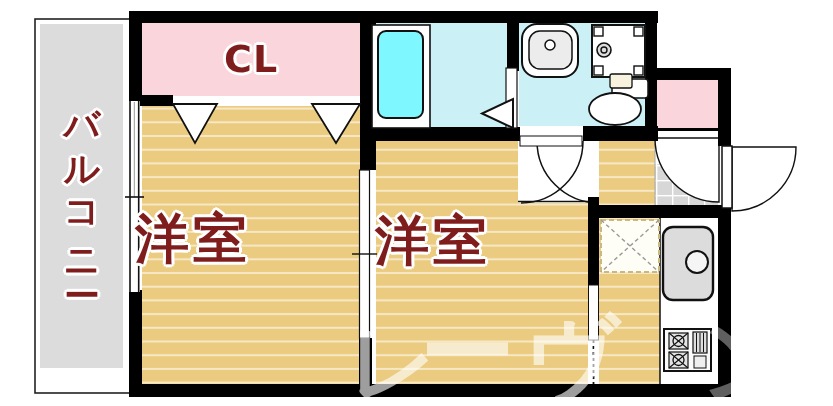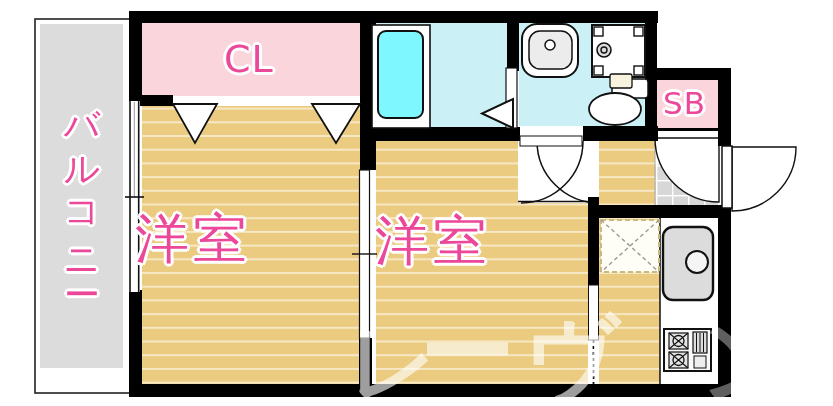--- a/index.html
+++ b/index.html
@@ -1,19 +1,19 @@
 <!DOCTYPE html>
 <html><head>
 <meta charset="utf-8">
 <style>
   html,body{margin:0;padding:0;background:#fff;}
   #plan{position:relative;width:833px;height:406px;background:#fff;overflow:hidden;
         font-family:"DejaVu Sans","Liberation Sans",sans-serif;}
   #plan svg{position:absolute;left:0;top:0;}
-  .label{position:absolute;font-weight:normal;color:#ec4899;line-height:1;
+  .label{position:absolute;font-weight:bold;color:#7f1d1d;line-height:1;
          text-shadow:-3px 0 0 #fff,3px 0 0 #fff,0 -3px 0 #fff,0 3px 0 #fff,
                      -2px -2px 0 #fff,2px -2px 0 #fff,-2px 2px 0 #fff,2px 2px 0 #fff;}
   .room-label{font-size:54px;letter-spacing:4px;width:220px;text-align:left;}
   .cl-label{font-size:38px;letter-spacing:1px;}
   .sb-label{font-size:31px;letter-spacing:1px;}
   .balcony-label{font-size:36px;writing-mode:vertical-rl;text-orientation:mixed;
                  letter-spacing:7px;}
   .wm{position:absolute;font-weight:bold;color:rgba(255,255,255,0.62);line-height:1;}
 </style>
 </head>
@@ -153,21 +153,20 @@
       <rect x="693" y="332" width="14" height="21" fill="#ddd" stroke="#111" stroke-width="1.2"></rect>
       <line x1="696.5" y1="333" x2="696.5" y2="352" stroke="#111" stroke-width="1"></line>
       <line x1="700" y1="333" x2="700" y2="352" stroke="#111" stroke-width="1"></line>
       <line x1="703.5" y1="333" x2="703.5" y2="352" stroke="#111" stroke-width="1"></line>
       <rect x="694" y="356" width="12" height="12" fill="#eee" stroke="#111" stroke-width="1"></rect>
     </g>
   </svg>
 
   <div class="label balcony-label" style="left:64px;top:84px;">バルコニー</div>
   <div class="label cl-label" style="left:224px;top:40px;">CL</div>
-  <div class="label sb-label" style="left:663px;top:88px;">SB</div>
   <div class="label room-label" style="left:135px;top:212px;">洋室</div>
   <div class="label room-label" style="left:375px;top:214px;">洋室</div>
 
   <div class="wm" style="left:348px;top:318px;font-size:88px;">レ</div>
   <div class="wm" style="left:420px;top:305px;font-size:95px;">ー</div>
   <div class="wm" style="left:524px;top:310px;font-size:92px;">ヴ</div>
   <div class="wm" style="left:700px;top:312px;font-size:95px;opacity:0.6;">ン</div>
 </div>
 
 </body></html>

